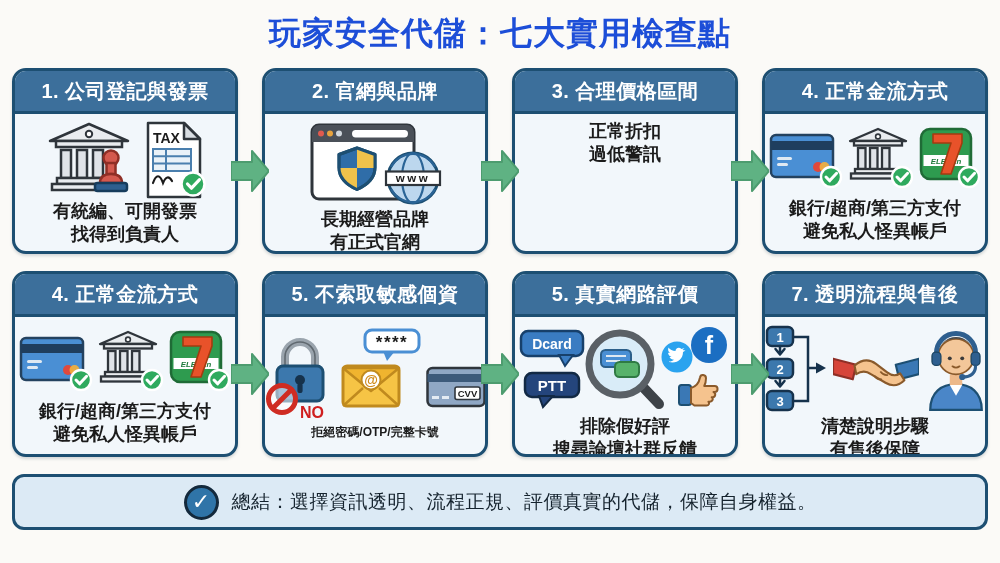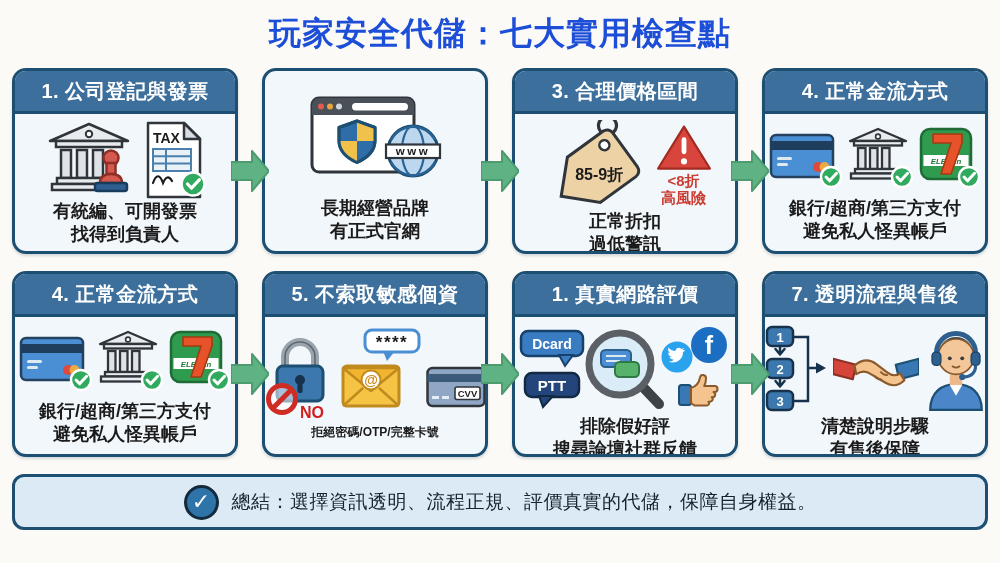--- a/index.html
+++ b/index.html
@@ -101,20 +101,21 @@
       </div>
     </div>
 
     <div class="arrow-slot">
       <svg width="38" height="46" viewBox="0 0 38 46">
         <polygon points="0,14 21,14 21,3 38,23 21,43 21,32 0,32" fill="#5fb283" stroke="#4d9c6f" stroke-width="2" stroke-linejoin="round"></polygon>
       </svg>
     </div>
 
     <div class="card">
+      <div class="card-header">2. 官網與品牌</div>
       <div class="card-body">
         <div class="icons-row">
           <svg width="136" height="88" viewBox="0 0 136 88">
             <rect x="5" y="5" width="102" height="74" rx="7" fill="#ffffff" stroke="#2f353b" stroke-width="3"></rect>
             <path d="M12,5 h88 a7,7 0 0 1 7,7 v10 H5 v-10 a7,7 0 0 1 7,-7 z" fill="#4a5058"></path>
             <circle cx="14" cy="13.5" r="3" fill="#e05a4e"></circle>
             <circle cx="23" cy="13.5" r="3" fill="#e8a33d"></circle>
             <circle cx="32" cy="13.5" r="3" fill="#cfd6dc"></circle>
             <rect x="45" y="10" width="56" height="7.5" rx="3.7" fill="#ffffff"></rect>
             <g>
@@ -141,41 +142,20 @@
 
     <div class="arrow-slot">
       <svg width="38" height="46" viewBox="0 0 38 46">
         <polygon points="0,14 21,14 21,3 38,23 21,43 21,32 0,32" fill="#5fb283" stroke="#4d9c6f" stroke-width="2" stroke-linejoin="round"></polygon>
       </svg>
     </div>
 
     <div class="card">
       <div class="card-header">3. 合理價格區間</div>
       <div class="card-body">
-        <div class="icons-row">
-          <svg width="112" height="90" viewBox="0 0 112 90">
-            <g transform="rotate(-36 56 50)">
-              <circle cx="93" cy="22" r="9" fill="none" stroke="#2f353b" stroke-width="3.2"></circle>
-              <path d="M14,52 L42,24 h44 a7,7 0 0 1 7,7 v42 a7,7 0 0 1 -7,7 H42 z" fill="#ecd2a4" stroke="#2f353b" stroke-width="3"></path>
-              <circle cx="79" cy="36" r="5" fill="#ffffff" stroke="#2f353b" stroke-width="2.5"></circle>
-              <text x="58" y="62" text-anchor="middle" font-size="16" font-weight="bold" fill="#1b1b1b" transform="rotate(36 58 56)">85-9折</text>
-            </g>
-          </svg>
-          <div class="warn-col">
-            <svg width="58" height="50" viewBox="0 0 64 56">
-              <path d="M32,4 L61,51 H3 z" fill="#d8453c" stroke="#a32a20" stroke-width="2.5" stroke-linejoin="round"></path>
-              <rect x="29.3" y="16" width="5.4" height="19" rx="2.7" fill="#ffffff"></rect>
-              <circle cx="32" cy="43" r="3.4" fill="#ffffff"></circle>
-            </svg>
-            <div class="warn-text">
-              <div>&lt;8折</div>
-              <div>高風險</div>
-            </div>
-          </div>
-        </div>
         <div class="card-text">
           <div>正常折扣</div>
           <div>過低警訊</div>
         </div>
       </div>
     </div>
 
     <div class="arrow-slot">
       <svg width="38" height="46" viewBox="0 0 38 46">
         <polygon points="0,14 21,14 21,3 38,23 21,43 21,32 0,32" fill="#5fb283" stroke="#4d9c6f" stroke-width="2" stroke-linejoin="round"></polygon>
@@ -332,21 +312,21 @@
       </div>
     </div>
 
     <div class="arrow-slot">
       <svg width="38" height="46" viewBox="0 0 38 46">
         <polygon points="0,14 21,14 21,3 38,23 21,43 21,32 0,32" fill="#5fb283" stroke="#4d9c6f" stroke-width="2" stroke-linejoin="round"></polygon>
       </svg>
     </div>
 
     <div class="card">
-      <div class="card-header">1. 真實網路評價</div>
+      <div class="card-header">5. 真實網路評價</div>
       <div class="card-body">
         <div class="icons-row">
           <svg width="212" height="92" viewBox="0 0 212 92">
             <g>
               <rect x="2" y="8" width="62" height="25" rx="7" fill="#3a7cc2" stroke="#17406b" stroke-width="2.5"></rect>
               <polygon points="40,32 54,32 46,43" fill="#3a7cc2" stroke="#17406b" stroke-width="2"></polygon>
               <text x="33" y="26" text-anchor="middle" font-size="14" font-weight="bold" fill="#ffffff">Dcard</text>
             </g>
             <g>
               <rect x="6" y="50" width="54" height="24" rx="7" fill="#24457c" stroke="#122944" stroke-width="2.5"></rect>

